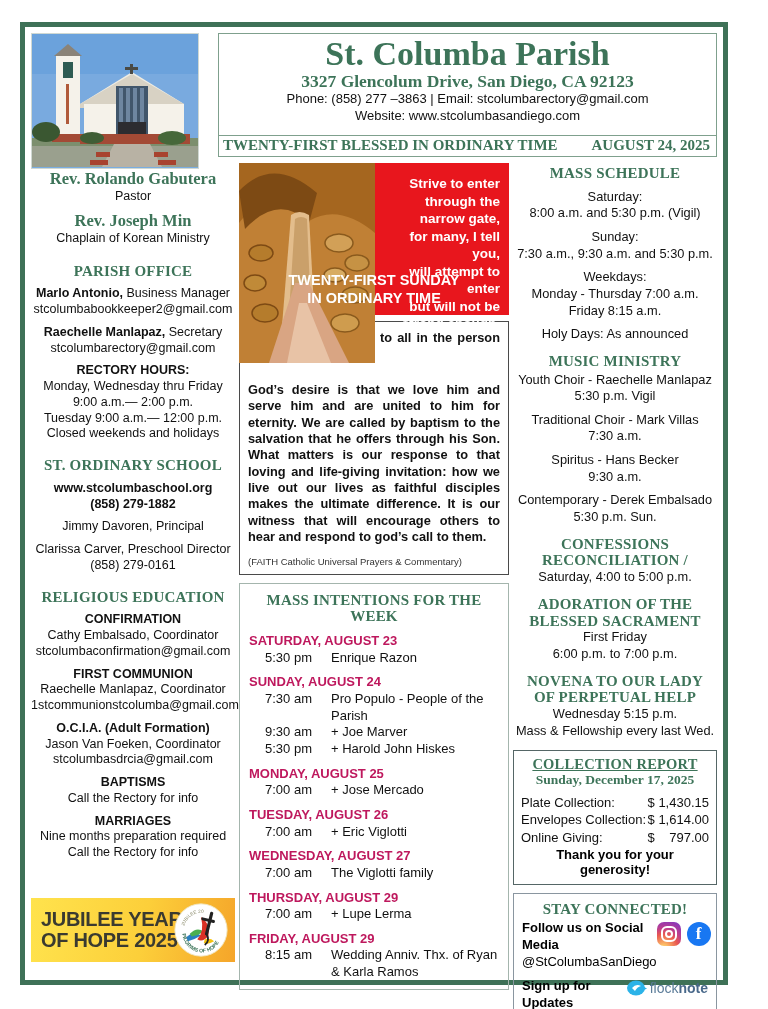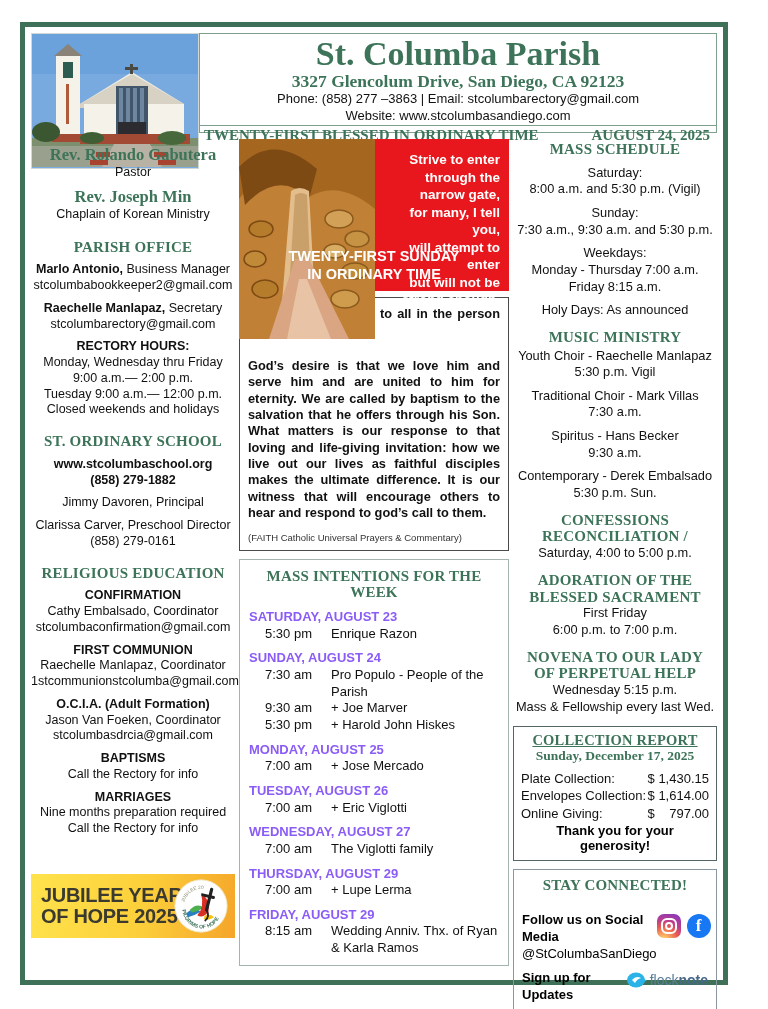--- a/index.html
+++ b/index.html
@@ -2,21 +2,21 @@
 <html><head>
 <meta charset="utf-8">
 <style>
   * { margin:0; padding:0; box-sizing:border-box; }
   body { background:#fff; font-family:"Liberation Sans", sans-serif; }
   .page { position:relative; width:768px; height:1009px; background:#ffffff; overflow:hidden; }
   .frame { position:absolute; left:20px; top:22px; width:708px; height:963px;
            border:5px solid #3e7157; background:#fff; padding:6px; }
 
   
-  .header { display:flex; gap:0; height:100px; }
+  .header { display:flex; gap:19px; height:124px; }
   .church-photo { width:168px; height:136px; border:1px solid #cfd8d2; background:#7aade0; flex:none; }
   .church-photo svg { display:block; }
   .header-box { flex:1; border:1.5px solid #7fa08d; display:flex; flex-direction:column; text-align:center; }
   .hb-title { font-family:"Liberation Serif", serif; font-weight:bold; color:#3d7459;
               font-size:34px; line-height:1.04; margin-top:2px; }
   .hb-address { font-family:"Liberation Serif", serif; font-weight:bold; color:#3d7459;
                 font-size:17.5px; line-height:1.15; }
   .hb-line { font-size:13px; color:#111; line-height:1.3; }
   .hb-sunday-row { margin-top:auto; border-top:1.5px solid #7fa08d; display:flex;
                    justify-content:space-between; align-items:center; padding:1px 6px 2px 4px;
@@ -50,40 +50,40 @@
                padding:12px 9px 0 6px; font-size:13.5px; line-height:1.3; }
   .red-cite { margin-top:16px; }
   .gospel-caption { position:absolute; left:0; right:0; bottom:8px; text-align:center;
                     color:#fff; font-weight:bold; font-size:14.5px; line-height:1.25; }
   .commentary { margin-top:6px; border:1.5px solid #4a4a4a; padding:8px 8px 6px 8px;
                 font-size:12.8px; font-weight:bold; color:#111; text-align:justify; line-height:1.28; flex:none; }
   .commentary p + p { margin-top:19px; }
   .commentary-credit { margin-top:10px; font-size:9.5px; font-weight:normal; color:#333; text-align:left; }
   .intentions { margin-top:8px; border:1.5px solid #a4b5ad; padding:8px 9px; flex:1; }
   .intentions-title { text-align:center; font-size:15px; margin-bottom:4px; }
-  .mi-day { font-weight:bold; font-size:13px; color:#8b5cf6; margin-top:8px; line-height:1.25; }
+  .mi-day { font-weight:bold; font-size:13px; color:#be185d; margin-top:8px; line-height:1.25; }
   .mi-entry { display:flex; padding-left:16px; font-size:13px; color:#111; line-height:1.3; }
   .mi-time { width:66px; flex:none; }
   .mi-text { flex:1; }
 
   
   .rh { margin-top:10px; }
   .rline { font-size:12.8px; color:#111; line-height:1.3; }
   .rgroup { margin-top:7px; }
 
   .collection { margin-top:10px; border:1.5px solid #566; padding:5px 7px 7px 7px; text-align:center; }
   .collection-title { font-size:14.5px; text-decoration:underline; }
   .collection-sub { font-family:"Liberation Serif", serif; font-weight:bold; color:#3d7459; font-size:13.5px; }
   .c-row { display:flex; justify-content:space-between; font-size:13px; color:#111; line-height:1.35; text-align:left; }
   .c-amount { white-space:pre; }
   .c-rows { margin-top:6px; }
   .c-thanks { font-weight:bold; font-size:13px; margin-top:1px; }
 
   .stay { margin-top:8px; border:1px solid #8a96a0; padding:7px 8px 8px 8px; text-align:left; }
-  .stay-title { text-align:center; font-size:15px; margin-bottom:18px; }
+  .stay-title { text-align:center; font-size:15px; margin-bottom:2px; }
   .sc-row { display:flex; align-items:flex-start; justify-content:space-between; }
   .sc-label { font-weight:bold; font-size:13px; line-height:1.3; }
   .sc-sub { font-size:13px; line-height:1.3; }
   .icons { display:flex; gap:6px; align-items:center; margin-top:2px; }
   .ig-icon { width:24px; height:24px; border-radius:7px; position:relative;
              background:radial-gradient(circle at 28% 110%, #fdc468 10%, #e95950 45%, #bc3d8f 65%, #8a3ab9 90%); }
   .ig-icon::before { content:""; position:absolute; inset:4px; border:2px solid #fff; border-radius:6px; }
   .ig-icon::after { content:""; position:absolute; left:8px; top:8px; width:4px; height:4px;
                     border:2px solid #fff; border-radius:50%; }
   .fb-icon { width:24px; height:24px; border-radius:50%; background:#1877f2; color:#fff;

